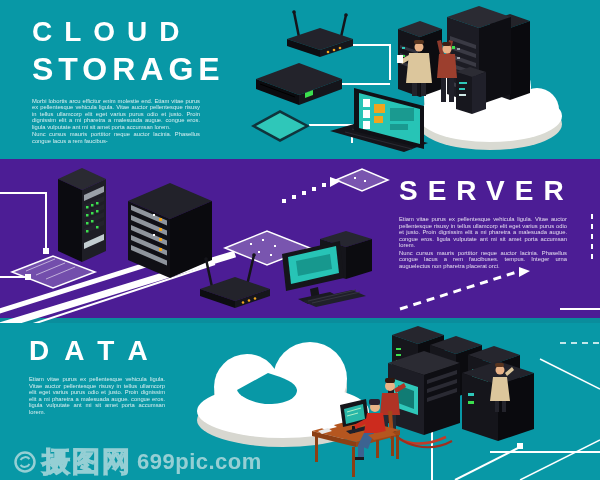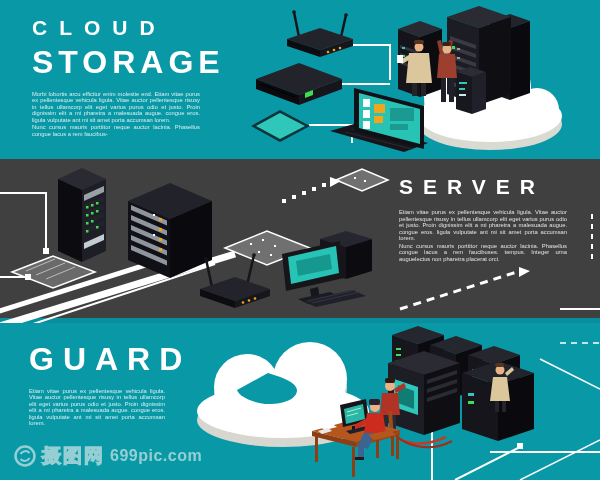--- a/index.html
+++ b/index.html
@@ -1,43 +1,43 @@
 <!DOCTYPE html>
 <html><head>
 <meta charset="utf-8">
 <style>
   html,body{margin:0;padding:0;background:#222;}
   .canvas{position:relative;width:600px;height:480px;overflow:hidden;
           font-family:"Liberation Sans",sans-serif;background:#0898a6;}
   .banner{position:absolute;left:0;width:600px;overflow:hidden;}
   .banner > svg{position:absolute;left:0;top:0;}
   #banner-cloud{top:0;height:159px;background:#0898a6;}
-  #banner-server{top:159px;height:164px;background:#404040;
+  #banner-server{top:159px;height:164px;background:#4c1d95;
                  box-shadow:inset 0 -5px 0 #0a8d9c;}
   #banner-data{top:323px;height:157px;background:#0898a6;}
   .copy{position:absolute;color:#fff;z-index:5;}
   #banner-cloud .copy{left:32px;top:17px;width:168px;}
   #banner-server .copy{left:399px;top:17px;width:168px;}
   #banner-data .copy{left:29px;top:13px;width:136px;}
-  .title-1{font-size:21px;font-weight:bold;line-height:1.05;white-space:nowrap;}
+  .title-1{font-size:28px;font-weight:bold;line-height:1.05;white-space:nowrap;}
   .title-2{font-size:32px;font-weight:bold;line-height:1.05;margin-top:7px;white-space:nowrap;}
   #banner-cloud .title-1{letter-spacing:12px;}
   #banner-cloud .title-2{letter-spacing:5px;}
   #banner-server .title-1{letter-spacing:10px;}
   #banner-server .title-2{letter-spacing:7px;}
   #banner-data .title-1{letter-spacing:15px;}
   #banner-data .title-2{letter-spacing:9px;}
   .body-text{margin-top:11px;font-size:5.8px;line-height:6.5px;
              text-align:justify;color:rgba(255,255,255,0.85);}
   .body-text p{margin:0 0 1px 0;}
   .watermark{position:absolute;left:13px;top:443px;z-index:9;display:flex;
              align-items:center;gap:5px;color:rgba(235,241,241,0.62);font-weight:bold;}
-  .wm-cn{font-size:19px;letter-spacing:2px;color:transparent;
+  .wm-cn{font-size:28px;letter-spacing:2px;color:transparent;
          -webkit-text-stroke:1.2px rgba(235,241,241,0.62);}
-  .wm-domain{font-size:16px;letter-spacing:0.5px;}
+  .wm-domain{font-size:22px;letter-spacing:0.5px;}
 </style>
 </head>
 <body>
 
 <div class="canvas">
 
   <section class="banner" id="banner-cloud">
     <svg width="600" height="159" viewBox="0 0 600 159">
 
       <g stroke="#ffffff" stroke-width="2" fill="none">
@@ -410,21 +410,21 @@
           <polygon points="364,110 374,110 368,126 358,122" fill="#3c6391"></polygon>
           <rect x="358" y="122" width="6" height="14" fill="#3c6391"></rect>
           <rect x="355" y="134" width="9" height="3" fill="#1a1a20"></rect>
           <polygon points="368,112 390,107 396,112 374,117" fill="#b5561f"></polygon>
           <rect x="376" y="117" width="3" height="18" fill="#8c3f14"></rect>
           <rect x="391" y="113" width="3" height="20" fill="#8c3f14"></rect>
         </g>
       </g>
     </svg>
     <div class="copy">
-      <div class="title-2">GUARD</div>
+      <div class="title-1">DATA</div>
       <div class="body-text">
         <p>Etiam vitae purus ex pellentesque vehicula ligula. Vitae auctor pellentesque risusy in tellus ullamcorp elit eget varius purus odio et justo. Proin dignissim elit a mi pharetra a malesuada augue. congue eros. ligula vulputate ant mi sit amet porta accumsan lorem.</p>
       </div>
     </div>
   </section>
 
   <div class="watermark">
     <svg width="24" height="24" viewBox="0 0 24 24">
       <circle cx="12" cy="12" r="9.5" fill="none" stroke="rgba(235,241,241,0.62)" stroke-width="2.5"></circle>
       <path d="M7.5 10 A5.5 5.5 0 0 1 16.5 9" fill="none" stroke="rgba(235,241,241,0.62)" stroke-width="2"></path>

